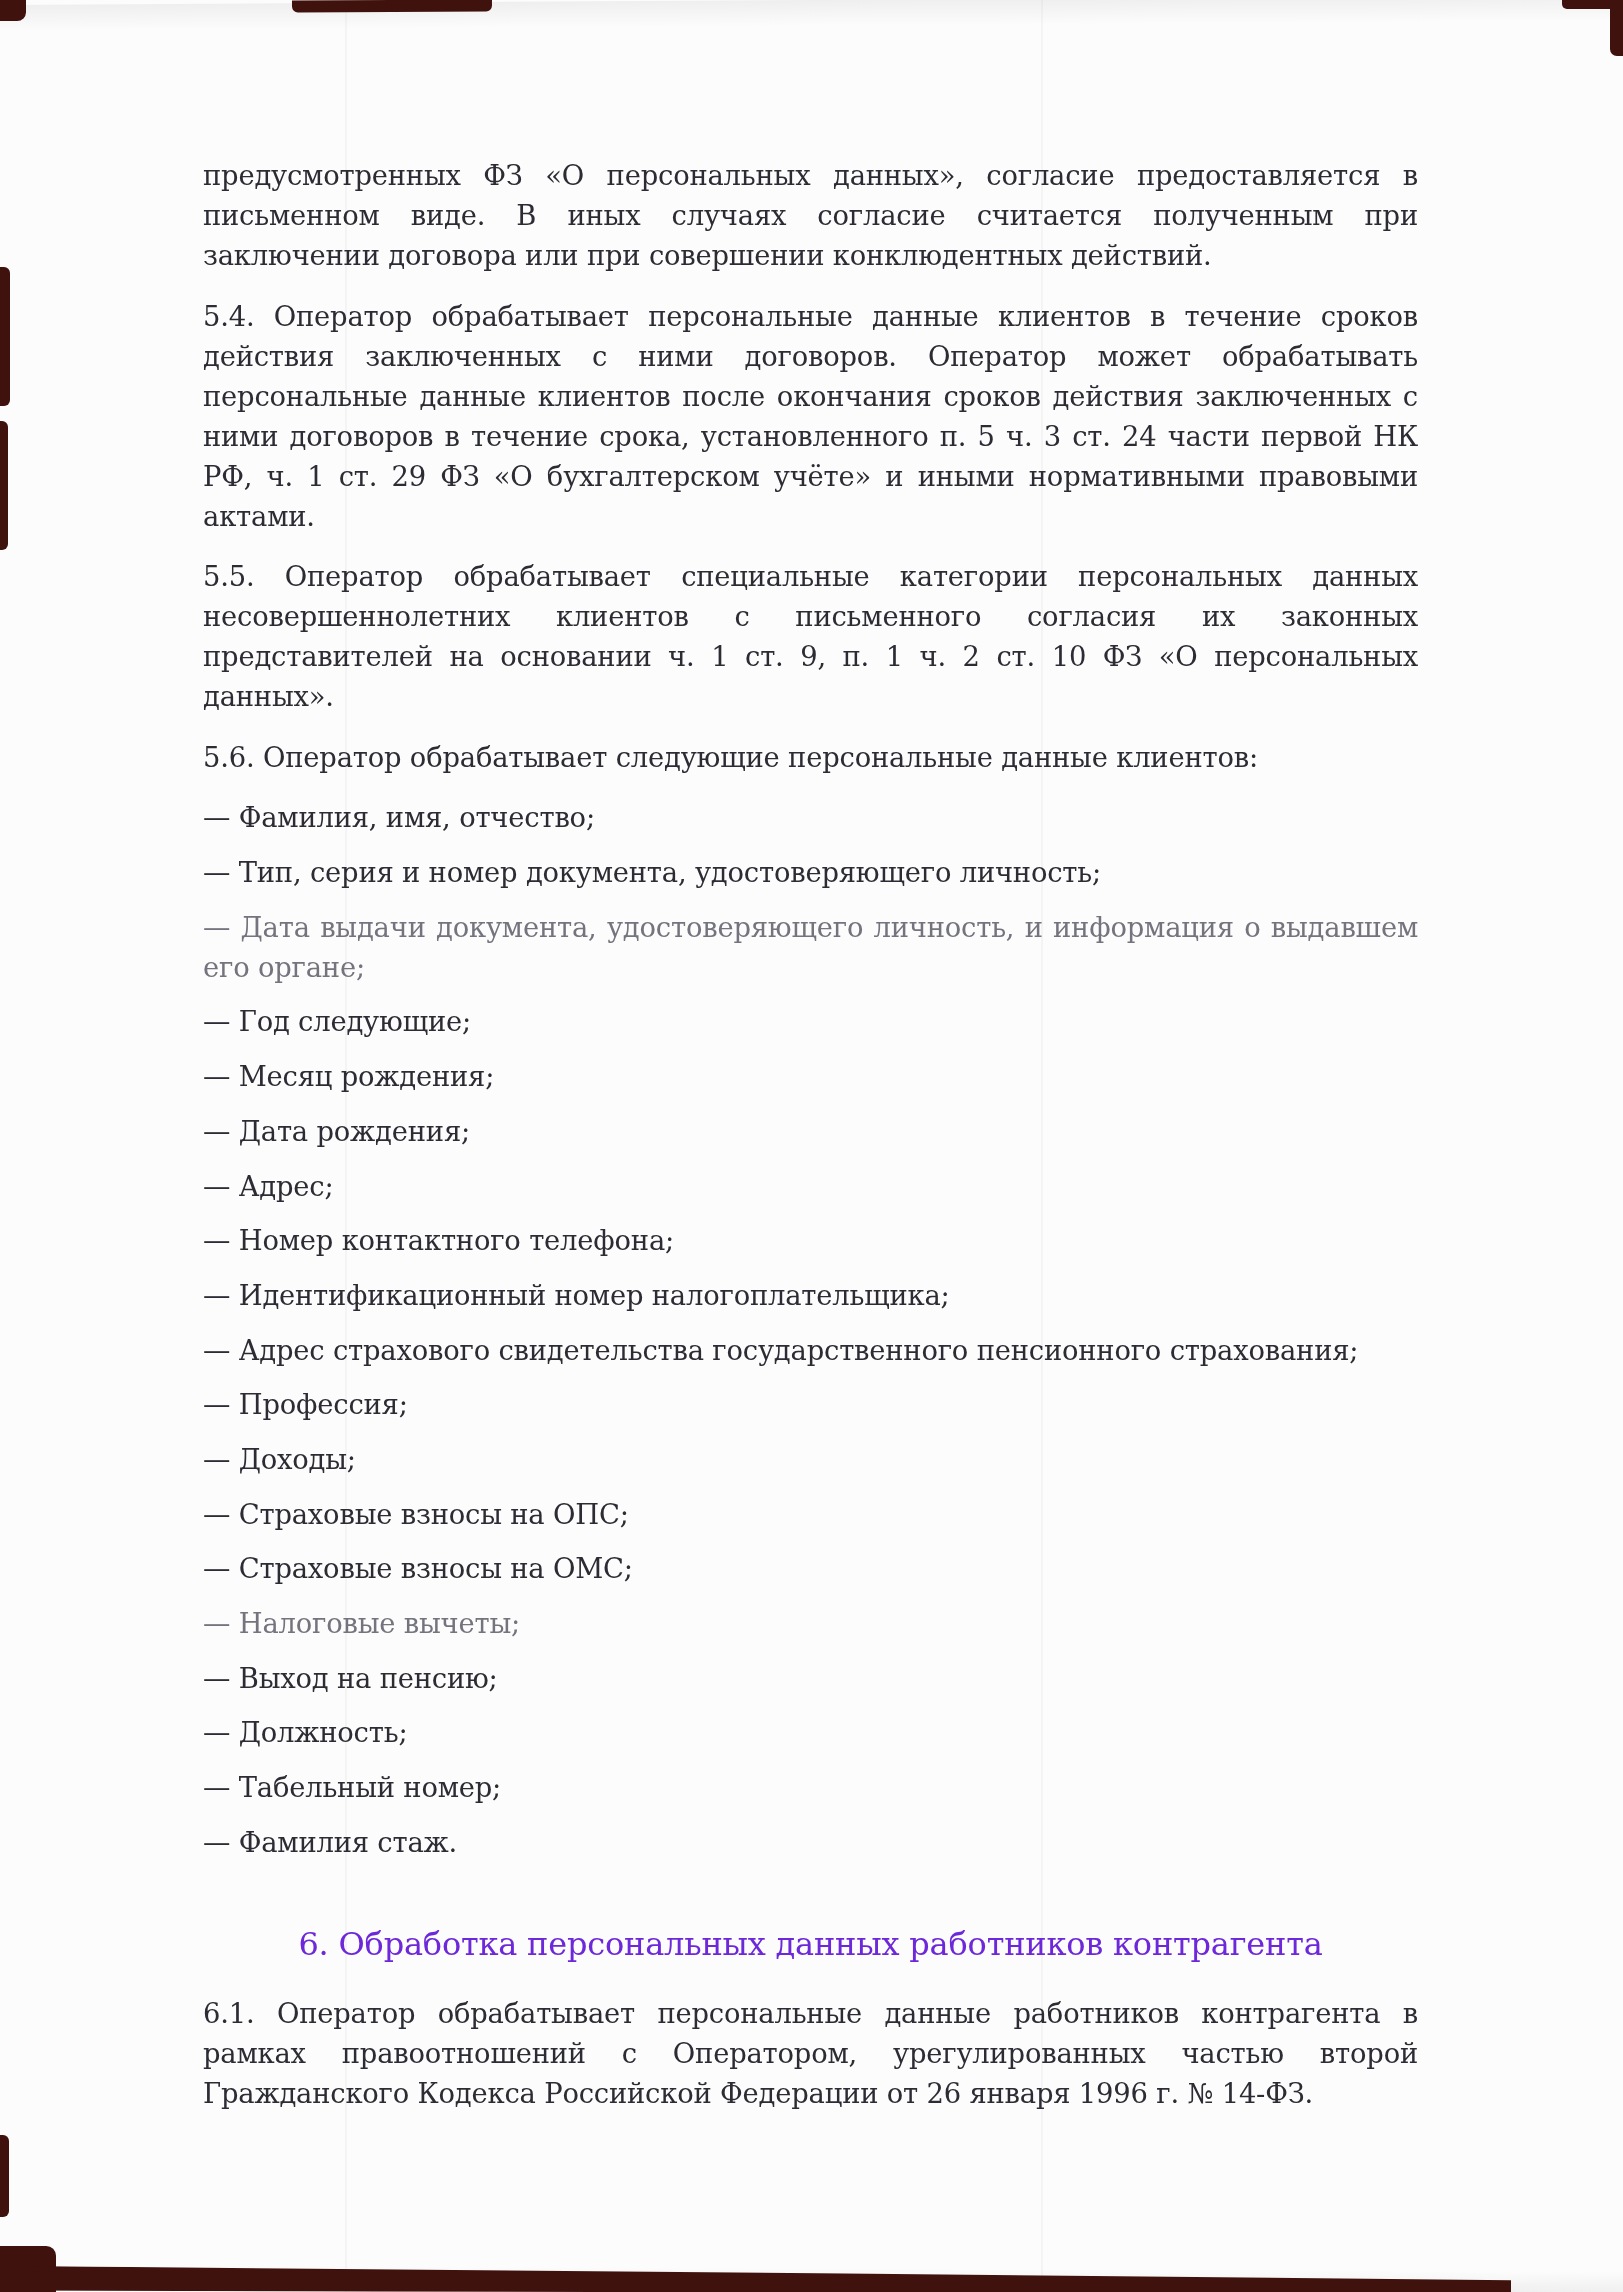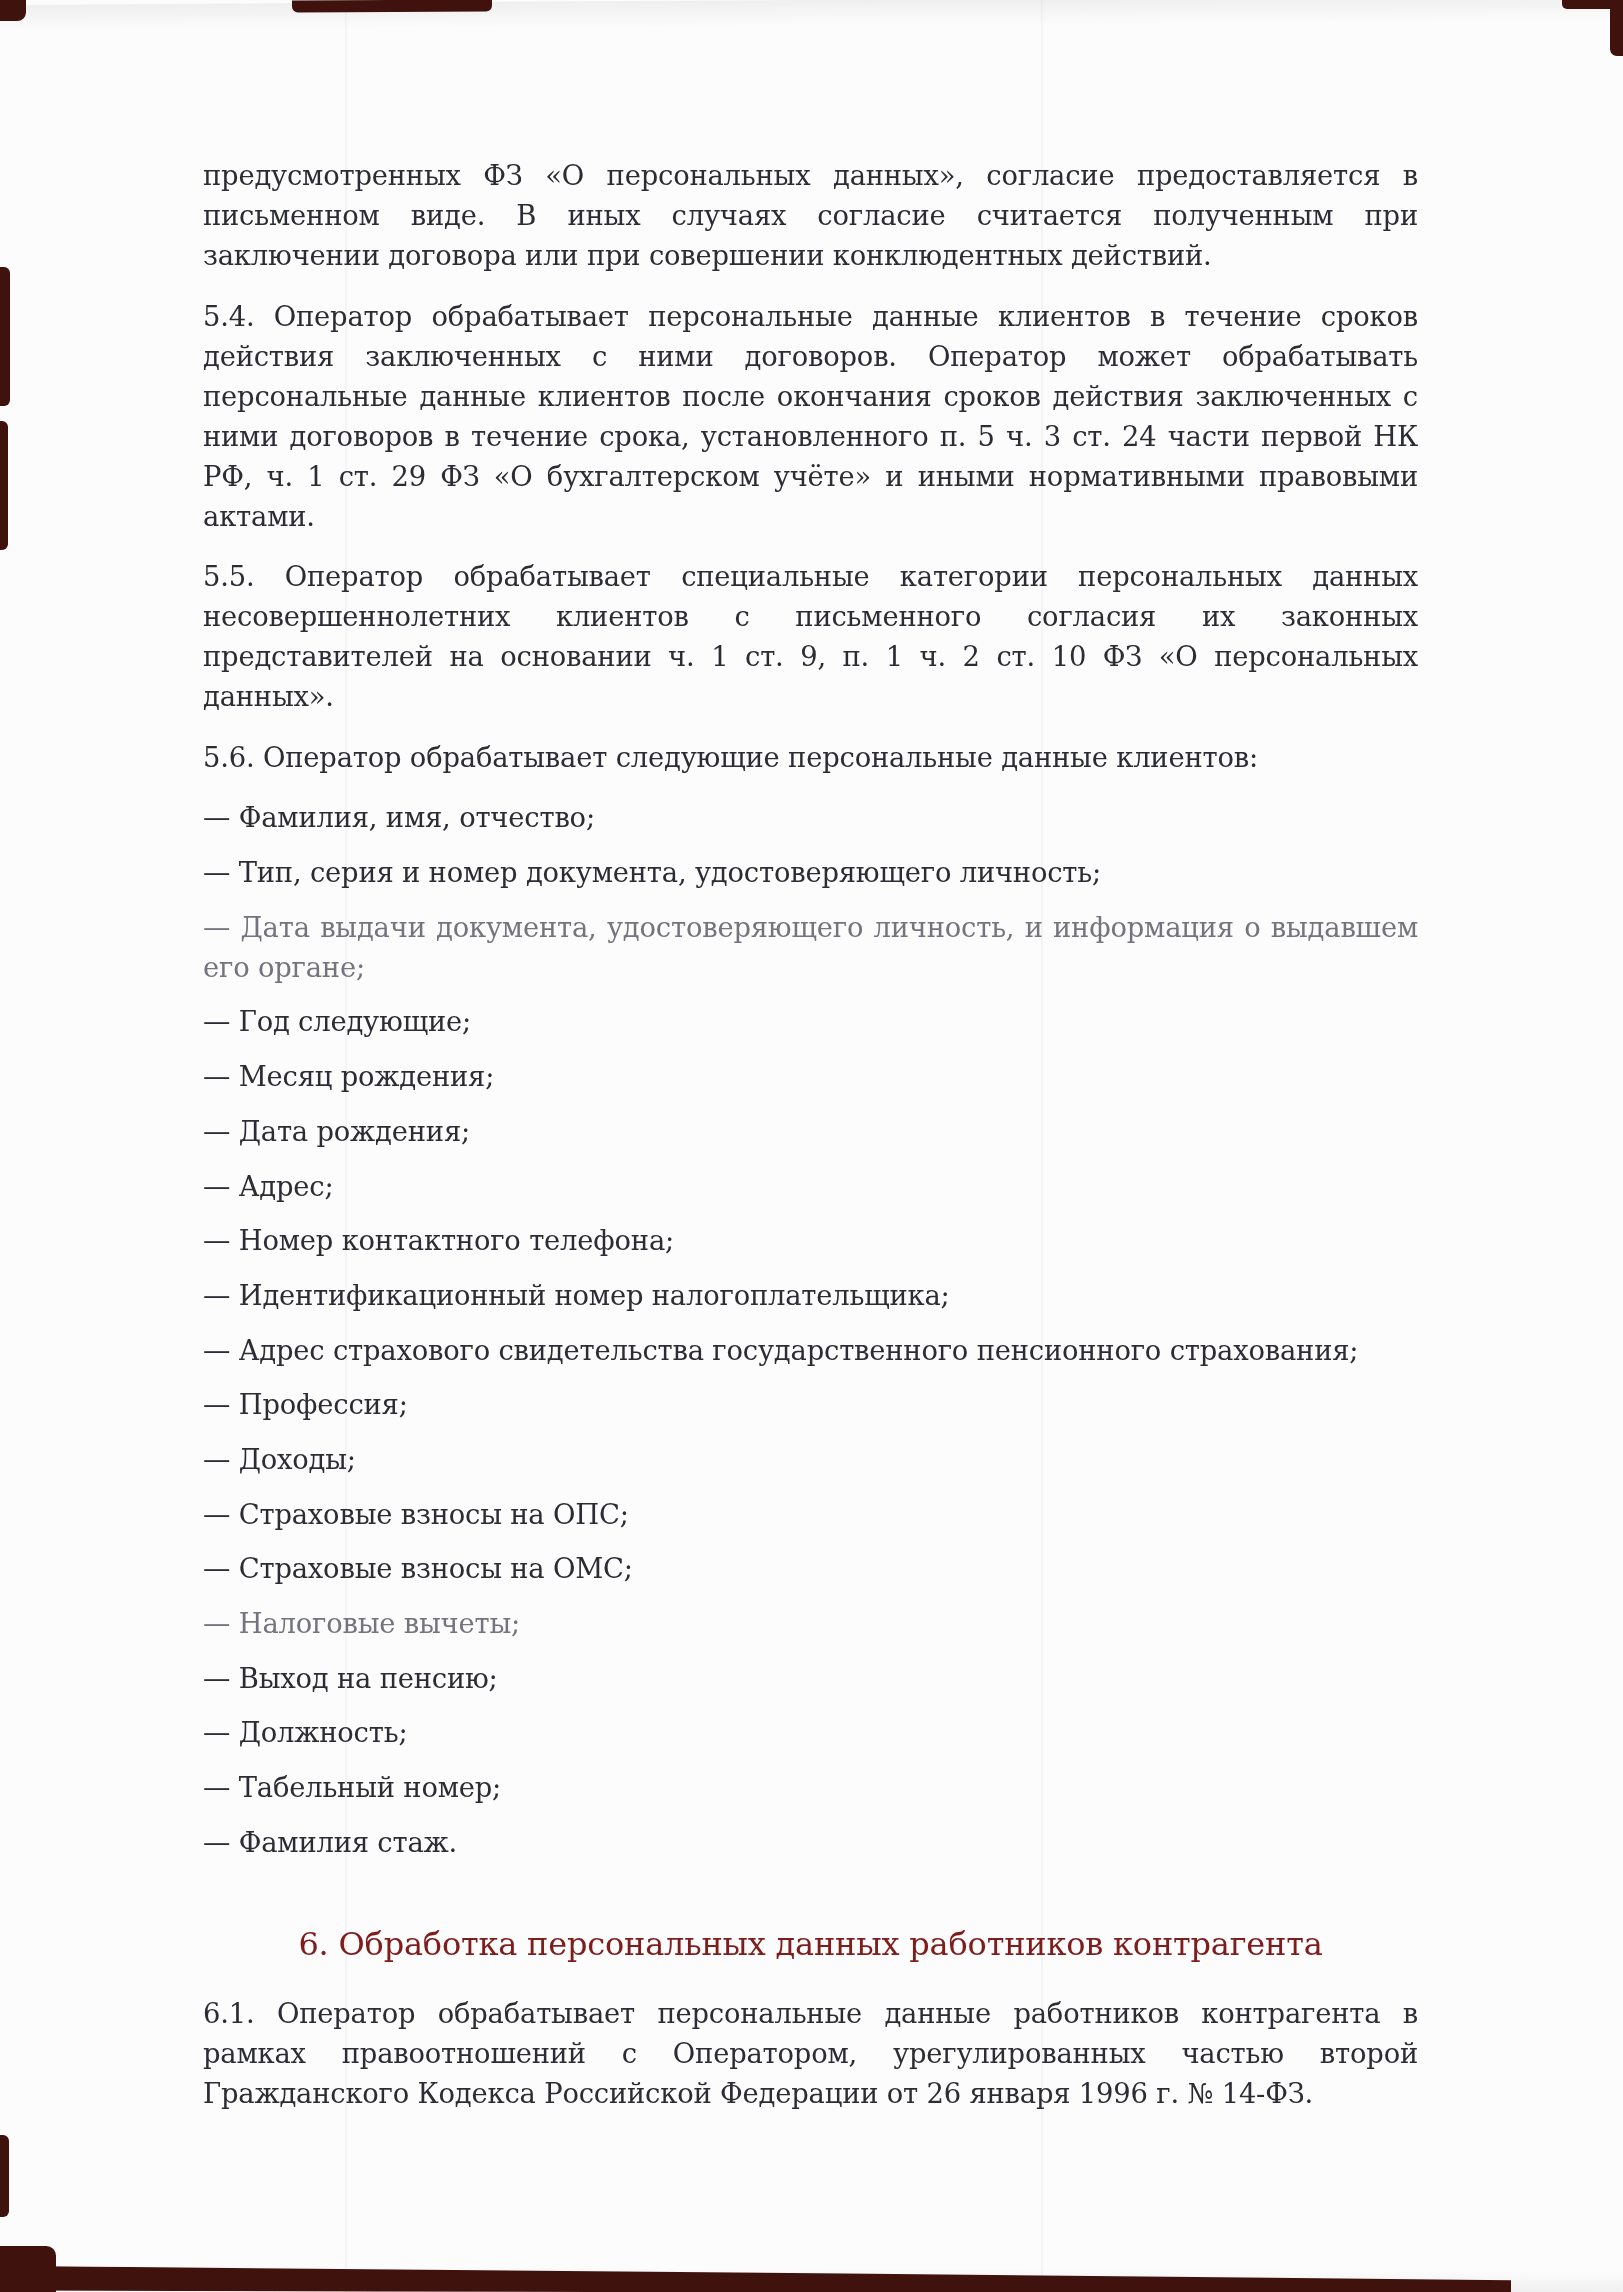--- a/index.html
+++ b/index.html
@@ -72,21 +72,21 @@
     margin-top: 31px;
   }
   .para { margin: 0 0 20.6px 0; }
   .item { margin: 0 0 14.7px 0; }
   .item.muted { color: #74747e; }
   .heading {
     font-size: 32px;
     line-height: 43px;
     font-weight: normal;
     text-align: center;
-    color: #7f1d1d;
+    color: #6d28d9;
     margin: 60px 0 28px 0;
   }
 </style>
 </head>
 <body>
 
 <div class="page">
 
   <div class="fold f1"></div>
   <div class="fold f2"></div>

